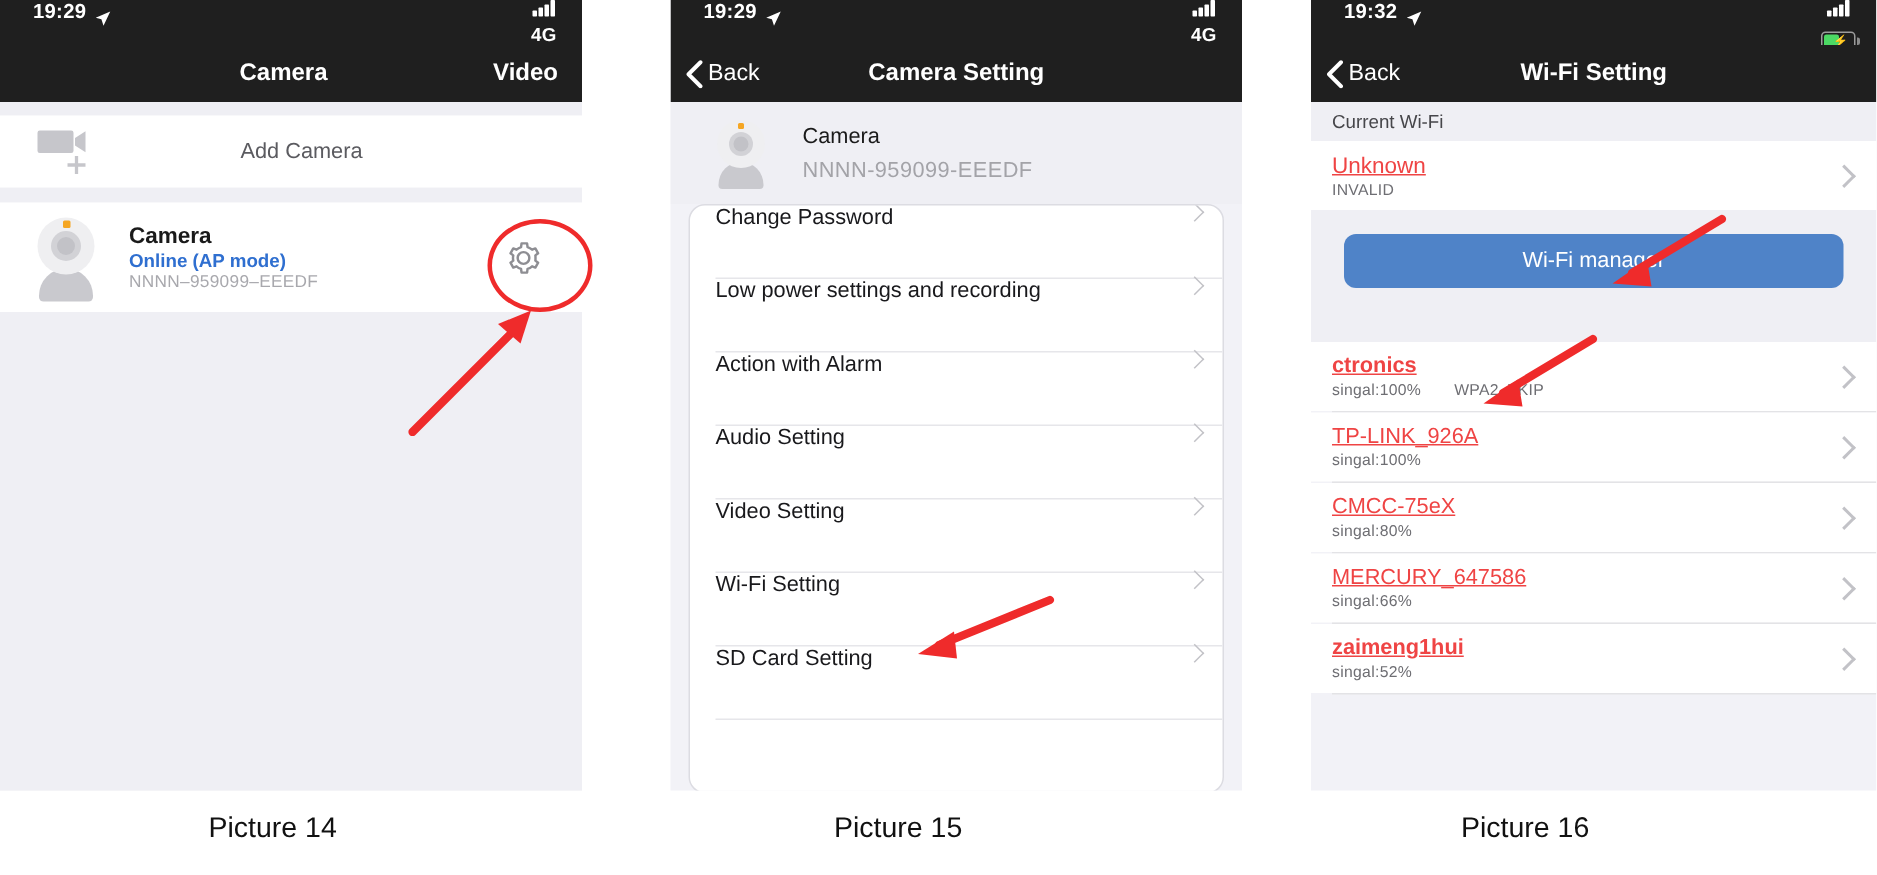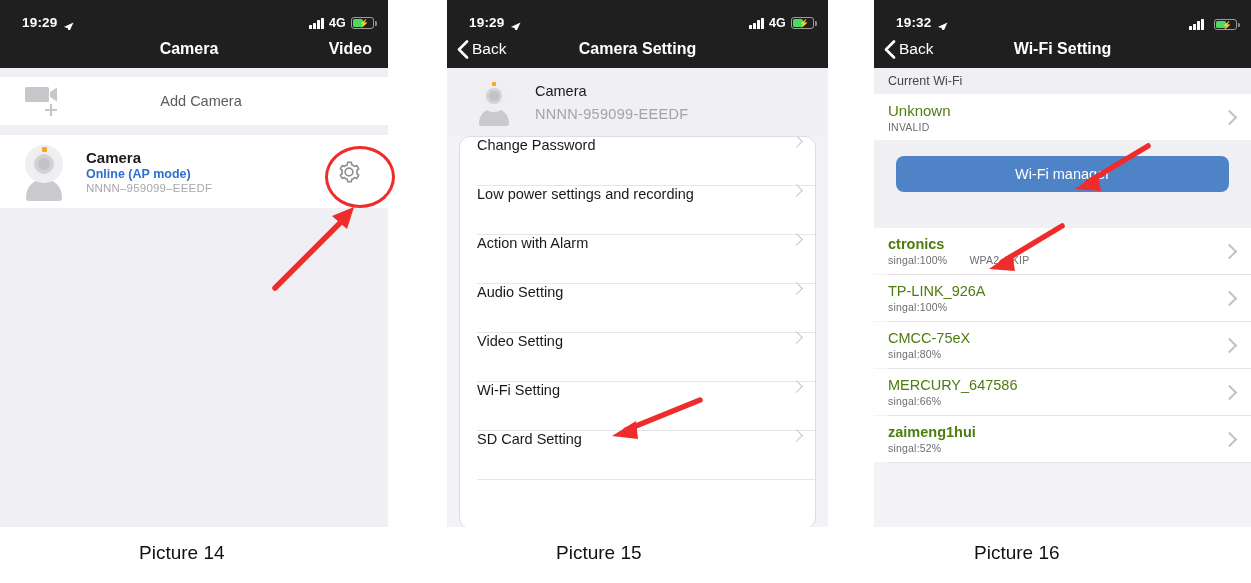--- a/index.html
+++ b/index.html
@@ -14,32 +14,32 @@
 
   
   .phone{position:absolute;top:0;background:#f2f2f7;overflow:hidden;}
   #panel1{left:0;   width:388px;height:527px;}
   #panel2{left:447px;width:381px;height:527px;}
   #panel3{left:874px;width:377px;height:527px;}
 
   
   .statusbar{
     height:30px;background:#1f1f1f;color:#fff;
-    display:flex;align-items:flex-end;justify-content:space-between;
+    display:flex;align-items:flex-start;justify-content:space-between;
     padding:0 14px 0 22px;box-sizing:border-box;
     font-size:13.5px;font-weight:bold;letter-spacing:.2px;
   }
   .sb-left{display:flex;align-items:center;gap:5px;}
   .loc-arrow{
     display:inline-block;width:0;height:0;
     transform:rotate(0deg);
     position:relative;top:-1px;
   }
   .loc-arrow svg{display:block;}
-  .sb-right{display:flex;align-items:center;gap:5px;}
+  .sb-right{display:flex;align-items:center;gap:5px;flex-direction:column;}
   .bars{display:flex;align-items:flex-end;gap:1.5px;height:11px;}
   .bars i{display:block;width:2.6px;background:#fff;border-radius:.5px;}
   .bars i:nth-child(1){height:4px;}
   .bars i:nth-child(2){height:6px;}
   .bars i:nth-child(3){height:8.5px;}
   .bars i:nth-child(4){height:11px;}
   .net{font-size:12.5px;font-weight:bold;}
   .battery{
     position:relative;width:23px;height:11.5px;
     border:1.3px solid #9c9c9c;border-radius:3px;box-sizing:border-box;
@@ -150,21 +150,21 @@
   
   .grouphdr{
     height:26px;background:#efeff4;display:flex;align-items:center;
     padding-left:14px;box-sizing:border-box;font-size:12.5px;color:#46464a;
   }
   .wrow{
     background:#fff;height:46px;display:flex;align-items:center;
     padding:0 16px 0 14px;box-sizing:border-box;
   }
   .wrow .wtxt{flex:1;display:flex;flex-direction:column;justify-content:center;gap:2px;}
-  .wssid{font-size:14.5px;color:#4d7c0f;}
+  .wssid{font-size:14.5px;color:#ef4444;text-decoration:underline;}
   .wmeta{font-size:10.5px;color:#6e6e73;display:flex;gap:22px;letter-spacing:.2px;}
   .wsep{height:1px;background:#e3e3e6;margin-left:14px;}
   .btnband{background:#efeff4;padding:8px 22px;box-sizing:border-box;}
   .wifibtn{
     width:100%;height:36px;background:#4f83c8;color:#fff;border:none;border-radius:8px;
     font-size:14.5px;font-family:"Liberation Sans",sans-serif;
     display:flex;align-items:center;justify-content:center;
   }
 
   

